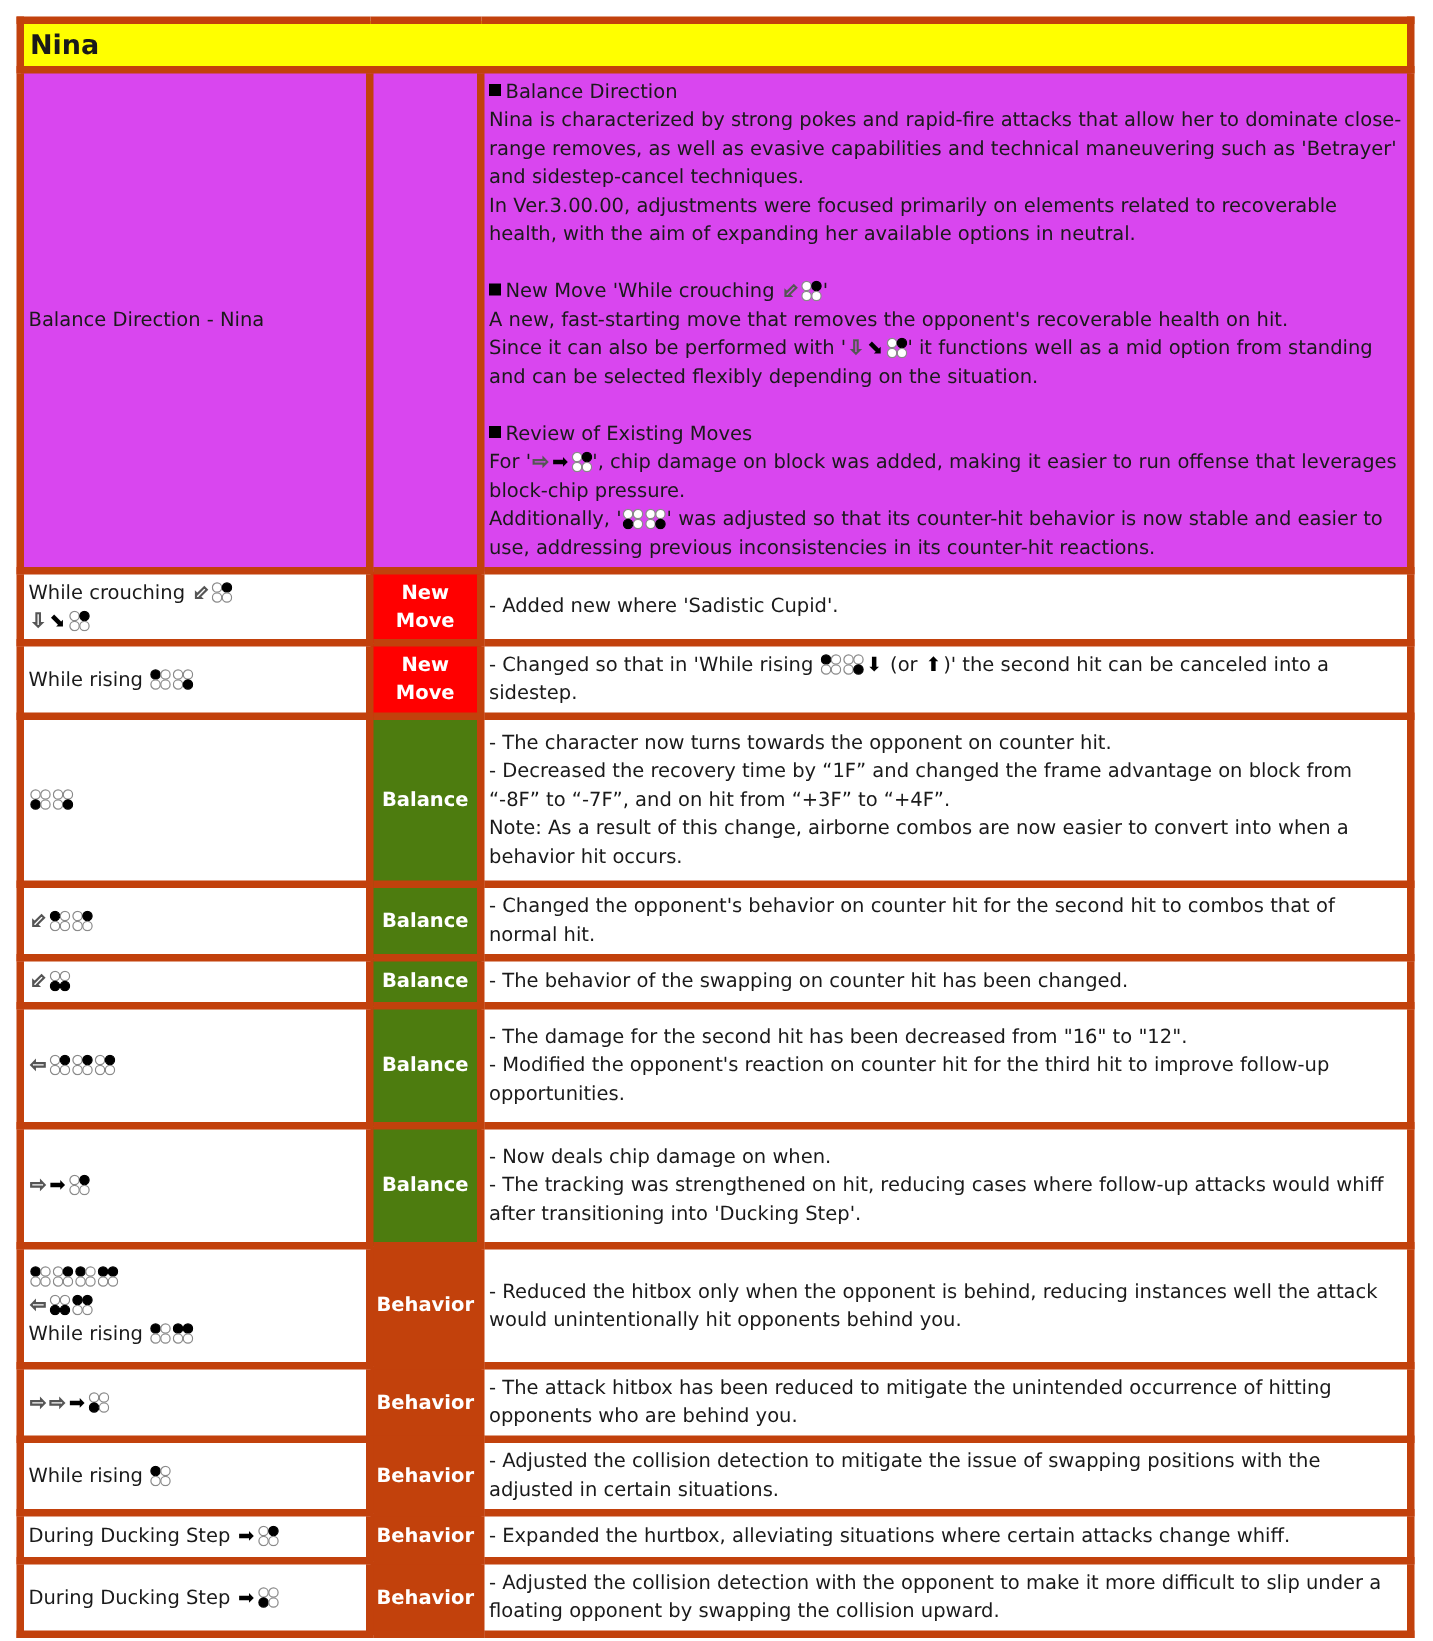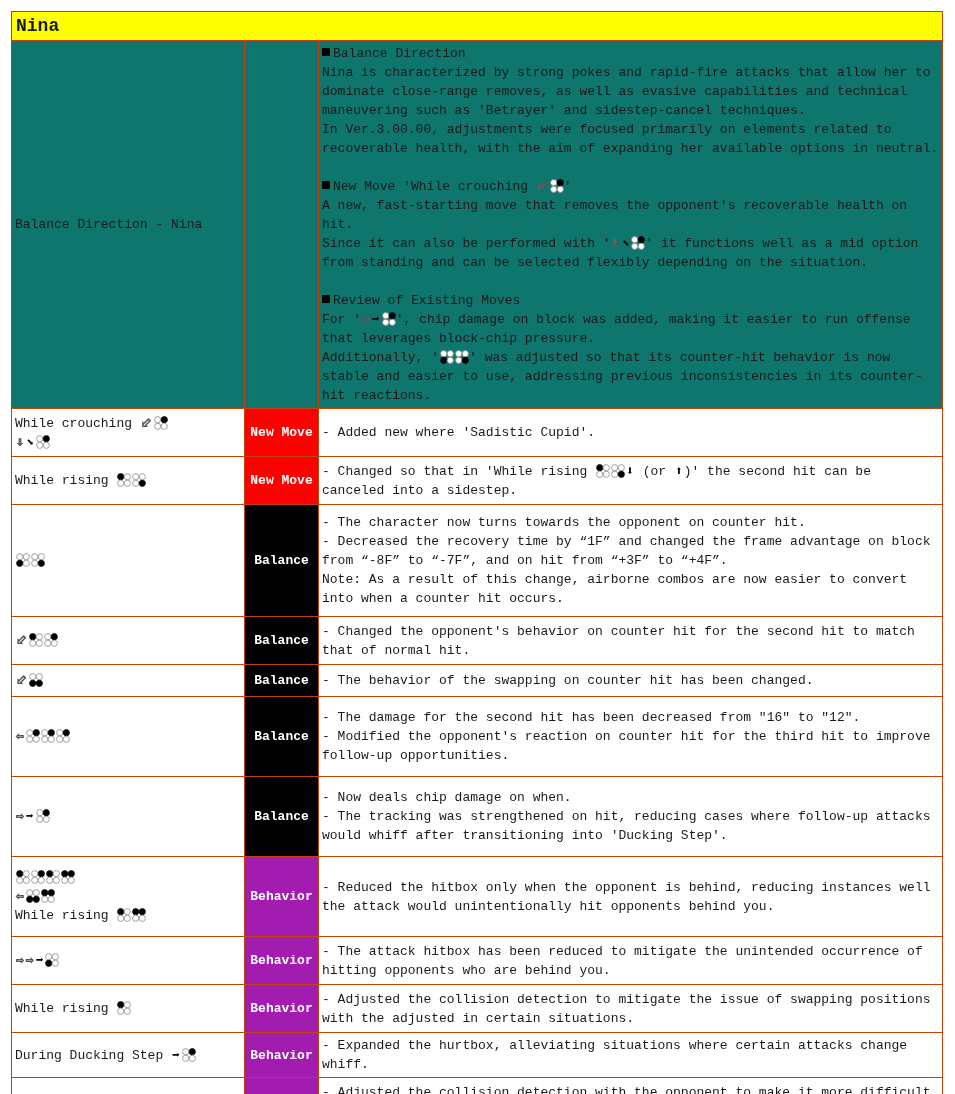--- a/index.html
+++ b/index.html
@@ -1,26 +1,26 @@
 <!DOCTYPE html>
 <html><head>
 <meta charset="utf-8">
 <style>
   html, body { margin:0; padding:0; background:#ffffff; }
   body { width:955px; height:1094px; position:relative; font-family:"DejaVu Sans", "Liberation Sans", sans-serif; font-size:13px; color:#1a1a1a; }
   .sheet { position:absolute; left:11px; top:11px; width:932px; border-collapse:collapse; table-layout:fixed; }
-  .sheet td { border:1px solid #c2410c; padding:0 3px; vertical-align:middle; line-height:19px;font-family:Liberation Mono, monospace; }
+  .sheet td { border:5px solid #c2410c; padding:0 3px; vertical-align:middle; line-height:19px; }
   .title-cell { background:#ffff00; font-weight:bold; font-size:18px; height:28px; padding-left:4px !important; }
   .c1 { width:233px; }
   .c2 { width:74px; }
-  .peach { background:#0f766e; }
+  .peach { background:#d946ef; }
   .badge { color:#fff; font-weight:bold; text-align:center; padding:0 !important; }
   .newmove { background:#ff0000; }
-  .balance { background:#000000;margin-top:44px; }
-  .behavior { background:#a21caf;margin-left:19px; }
+  .balance { background:#4d7c0f;margin-top:44px; }
+  .behavior { background:#c2410c;margin-left:19px; }
   .desc { padding:3px 3px !important; }
   .sq { display:inline-block; width:8px; height:8px; background:#000; margin-right:3px; vertical-align:1px; }
   .blank { height:19px; }
   .btn { display:inline-block; vertical-align:-3px; margin:0 0 0 1px; }
   .arr { display:inline-block; font-size:13px; line-height:13px; vertical-align:0; margin:0 1px; }
   .arr.w { color:#fff; -webkit-text-stroke:0.8px #555; }
   .arr.b { color:#000; }
 </style>
 </head>
 <body>
@@ -137,40 +137,40 @@
               <circle cx="3.7" cy="3.7" r="3.1" fill="#fff" stroke="#8a8a8a" stroke-width="0.8"></circle>
               <circle cx="10.3" cy="3.7" r="3.1" fill="#fff" stroke="#8a8a8a" stroke-width="0.8"></circle>
               <circle cx="3.7" cy="10.3" r="3.1" fill="#fff" stroke="#8a8a8a" stroke-width="0.8"></circle>
               <circle cx="10.3" cy="10.3" r="3.1" fill="#000" stroke="#000" stroke-width="0.8"></circle>
             </svg></div>
         </td>
         <td class="badge balance">Balance</td>
         <td class="desc">
           <div>- The character now turns towards the opponent on counter hit.</div>
           <div>- Decreased the recovery time by “1F” and changed the frame advantage on block from “-8F” to “-7F”, and on hit from “+3F” to “+4F”.</div>
-          <div>Note: As a result of this change, airborne combos are now easier to convert into when a counter hit occurs.</div>
+          <div>Note: As a result of this change, airborne combos are now easier to convert into when a behavior hit occurs.</div>
         </td>
       </tr>
       <tr style="height: 48px;">
         <td>
           <div><span class="arr w">⬃</span><svg width="14" height="14" viewBox="0 0 14 14" class="btn">
               <circle cx="3.7" cy="3.7" r="3.1" fill="#000" stroke="#000" stroke-width="0.8"></circle>
               <circle cx="10.3" cy="3.7" r="3.1" fill="#fff" stroke="#8a8a8a" stroke-width="0.8"></circle>
               <circle cx="3.7" cy="10.3" r="3.1" fill="#fff" stroke="#8a8a8a" stroke-width="0.8"></circle>
               <circle cx="10.3" cy="10.3" r="3.1" fill="#fff" stroke="#8a8a8a" stroke-width="0.8"></circle>
             </svg><svg width="14" height="14" viewBox="0 0 14 14" class="btn">
               <circle cx="3.7" cy="3.7" r="3.1" fill="#fff" stroke="#8a8a8a" stroke-width="0.8"></circle>
               <circle cx="10.3" cy="3.7" r="3.1" fill="#000" stroke="#000" stroke-width="0.8"></circle>
               <circle cx="3.7" cy="10.3" r="3.1" fill="#fff" stroke="#8a8a8a" stroke-width="0.8"></circle>
               <circle cx="10.3" cy="10.3" r="3.1" fill="#fff" stroke="#8a8a8a" stroke-width="0.8"></circle>
             </svg></div>
         </td>
         <td class="badge balance">Balance</td>
         <td class="desc">
-          <div>- Changed the opponent's behavior on counter hit for the second hit to match that of normal hit.</div>
+          <div>- Changed the opponent's behavior on counter hit for the second hit to combos that of normal hit.</div>
         </td>
       </tr>
       <tr style="height: 32px;">
         <td>
           <div><span class="arr w">⬃</span><svg width="14" height="14" viewBox="0 0 14 14" class="btn">
               <circle cx="3.7" cy="3.7" r="3.1" fill="#fff" stroke="#8a8a8a" stroke-width="0.8"></circle>
               <circle cx="10.3" cy="3.7" r="3.1" fill="#fff" stroke="#8a8a8a" stroke-width="0.8"></circle>
               <circle cx="3.7" cy="10.3" r="3.1" fill="#000" stroke="#000" stroke-width="0.8"></circle>
               <circle cx="10.3" cy="10.3" r="3.1" fill="#000" stroke="#000" stroke-width="0.8"></circle>
             </svg></div>

